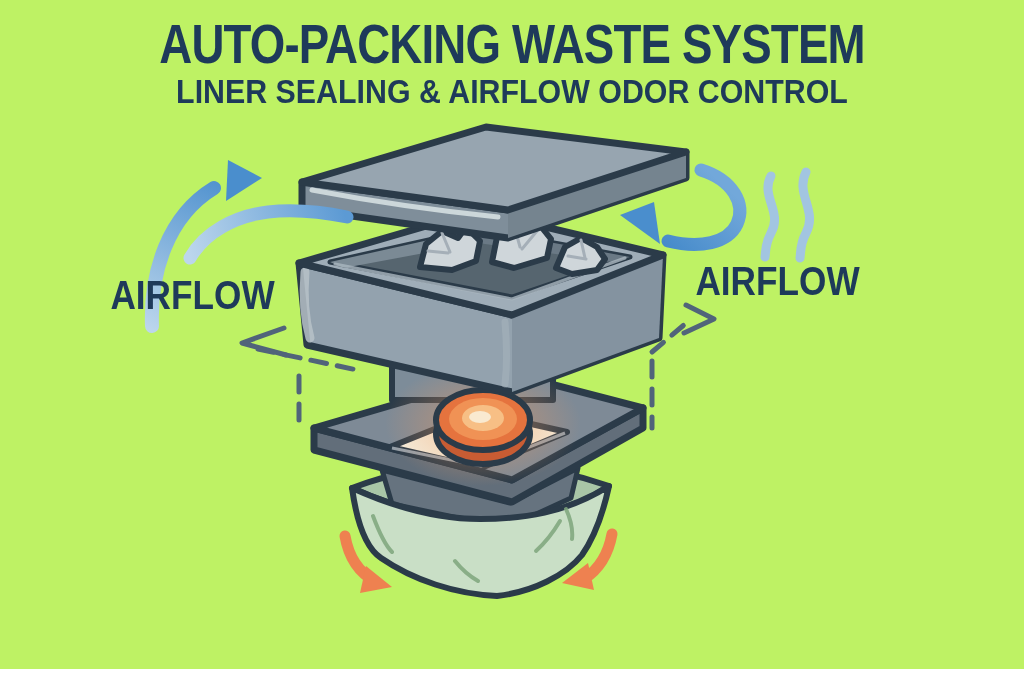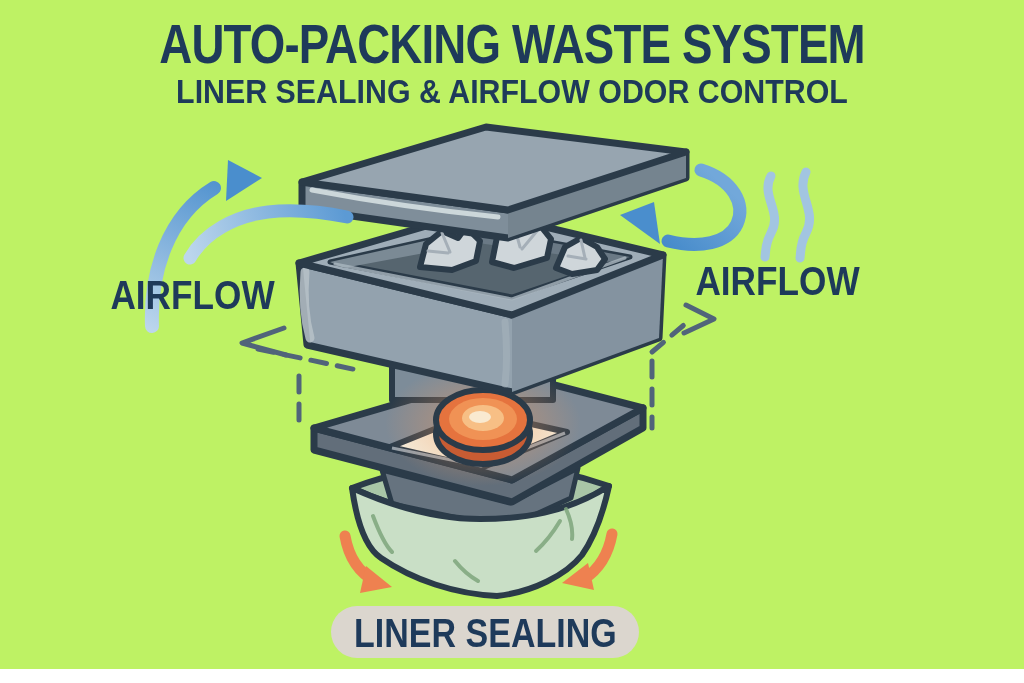--- a/index.html
+++ b/index.html
@@ -167,17 +167,14 @@
     <g>
       <path d="M612,534 C608,556 598,570 584,579" fill="none" stroke="#ee8150" stroke-width="11" stroke-linecap="round"></path>
       <polygon points="562,583 588,563 594,590" fill="#ee8150"></polygon>
     </g>
   </svg>
 
   <div id="title" class="txt">AUTO-PACKING WASTE SYSTEM</div>
   <div id="subtitle" class="txt">LINER SEALING &amp; AIRFLOW ODOR CONTROL</div>
   <div id="airflow-left" class="txt">AIRFLOW</div>
   <div id="airflow-right" class="txt">AIRFLOW</div>
-  <div id="liner-pill">
-    <div class="txt">LINER SEALING</div>
-  </div>
 
 </div>
 
 </body></html>

